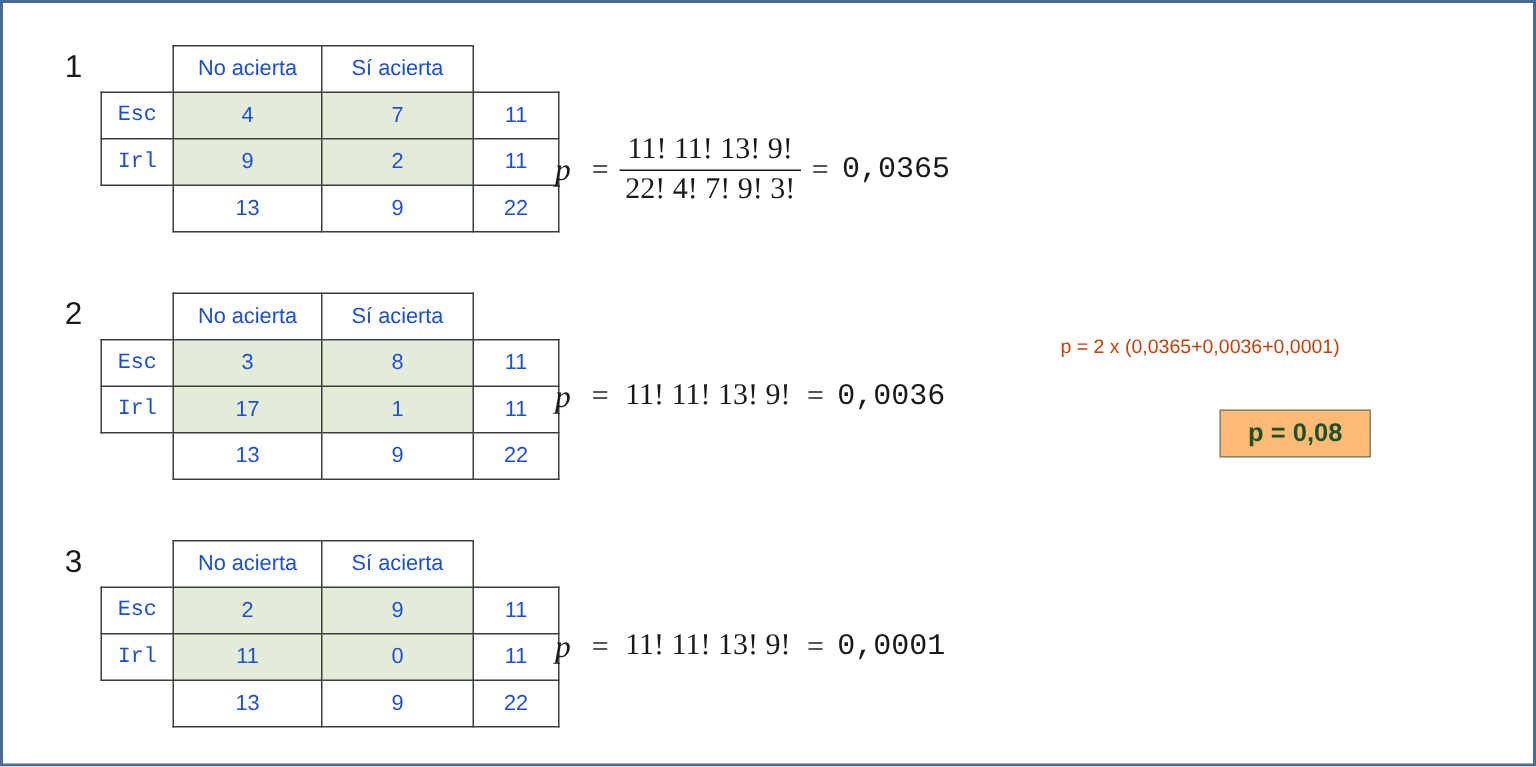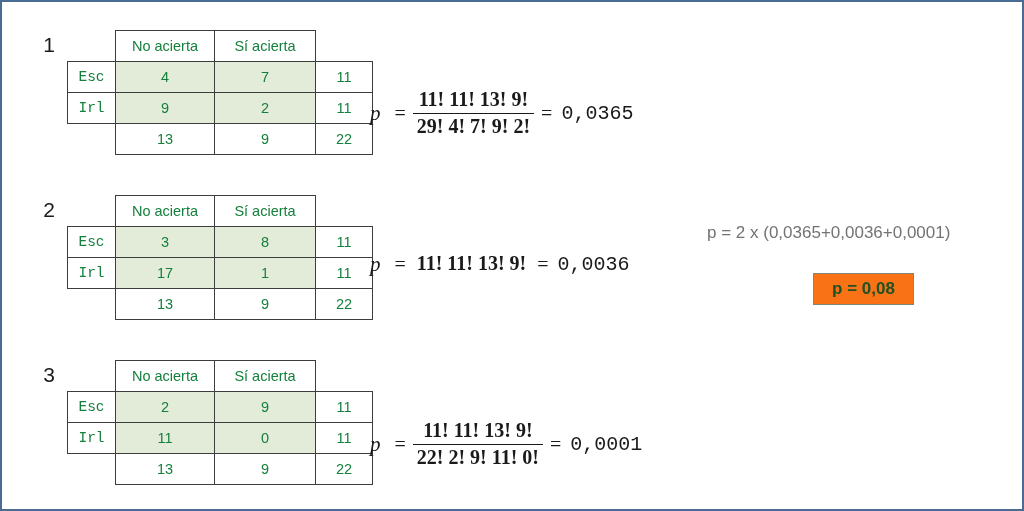--- a/index.html
+++ b/index.html
@@ -43,21 +43,21 @@
     border-collapse: collapse;
     table-layout: fixed;
     margin-left: 47px;
   }
   table.ctab td {
     border: 1.6px solid #3d3d3d;
     height: 30px;
     text-align: center;
     vertical-align: middle;
     font-size: 14.5px;
-    color: #15803d;
+    color: #1d4ed8;
     padding: 0;
     background: #ffffff;
   }
   
   .col-row-label { width: 47px; }
   .col-a         { width: 98px; }
   .col-b         { width: 100px; }
   .col-tot       { width: 56px; }
 
   
@@ -100,55 +100,54 @@
   }
   .feq {
     padding: 0 7px;
   }
   .frac {
     display: inline-flex;
     flex-direction: column;
     align-items: center;
     vertical-align: middle;
     line-height: 1.18;
-    font-weight: bold;
   }
   .frac .num {
     padding: 0 4px 1px 4px;
   }
   .frac .den {
     border-top: 1.4px solid #1a1a1a;
     padding: 1px 4px 0 4px;
   }
   .fres {
     padding-left: 2px;
     font-family: Liberation Mono, monospace;
   }
 
   
   .summary-line {
     position: absolute;
     left: 705px;
     top: 221px;
-    font-size: 17px;
-    color: #737373;
+    font-size: 13px;
+    color: #c2410c;
     white-space: nowrap;
   }
   .result-box {
     position: absolute;
     left: 811px;
     top: 271px;
     width: 101px;
     height: 32px;
     border: 1.6px solid #7b8a77;
     box-sizing: border-box;
     display: flex;
     align-items: center;
     justify-content: center;
-    background: #f97316;
+    background: #fdba74;
   }
   .result-box .result-text {
     font-size: 17px;
     font-weight: bold;
     color: #1f5026;
     white-space: nowrap;
   }
 </style>
 </head>
 <body>
@@ -249,42 +248,41 @@
         </tr>
       </tbody>
     </table>
   </div>
 
   <div class="formula formula-1">
     <span class="fvar">p</span>
     <span class="feq">=</span>
     <span class="frac">
       <span class="num">11! 11! 13! 9!</span>
-      <span class="den">29! 4! 7! 9! 2!</span>
+      <span class="den">22! 4! 7! 9! 3!</span>
     </span>
     <span class="feq">=</span>
     <span class="fres">0,0365</span>
   </div>
 
   <div class="formula formula-2">
     <span class="fvar">p</span>
     <span class="feq">=</span>
     <span class="frac">
       <span class="num">11! 11! 13! 9!</span>
     </span>
     <span class="feq">=</span>
     <span class="fres">0,0036</span>
   </div>
 
   <div class="formula formula-3">
     <span class="fvar">p</span>
     <span class="feq">=</span>
     <span class="frac">
       <span class="num">11! 11! 13! 9!</span>
-      <span class="den">22! 2! 9! 11! 0!</span>
     </span>
     <span class="feq">=</span>
     <span class="fres">0,0001</span>
   </div>
 
   <div class="summary-line">p = 2 x (0,0365+0,0036+0,0001)</div>
 
   <div class="result-box">
     <span class="result-text">p = 0,08</span>
   </div>

